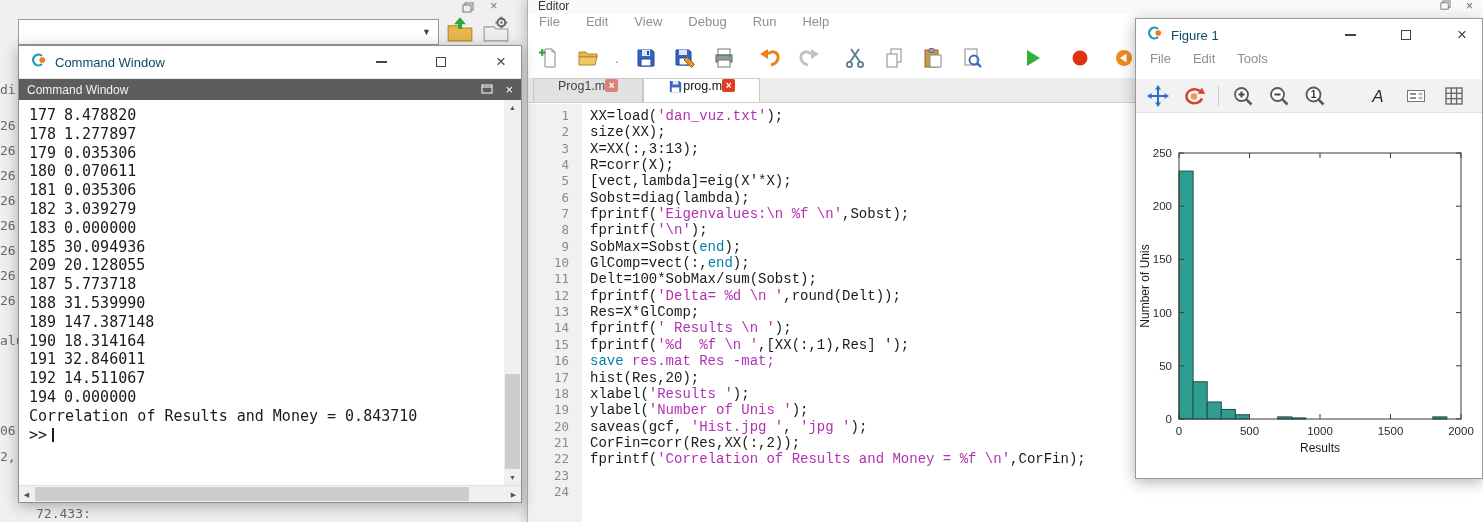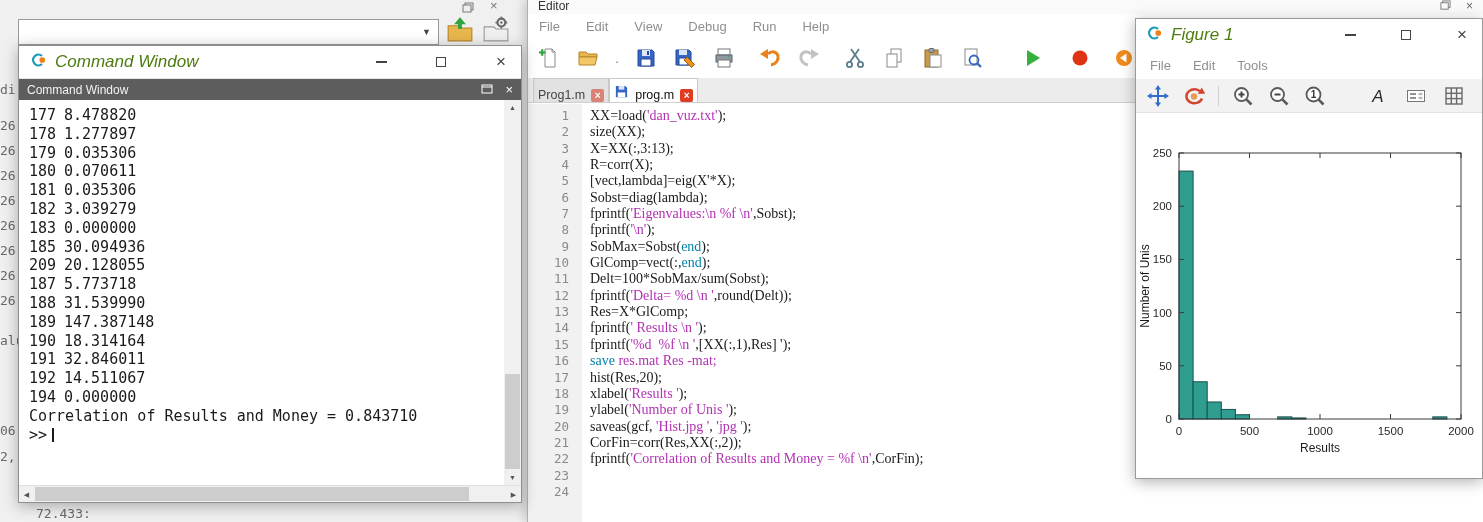--- a/index.html
+++ b/index.html
@@ -13,21 +13,21 @@
   
   .bg-left { position:absolute; left:0; top:0; width:527px; height:522px; }
   .frag { position:absolute; left:0; font-family:"DejaVu Sans Mono",monospace; font-size:13px; color:#6a6a6a; white-space:pre; }
   .bg-topicons { position:absolute; left:462px; top:0; height:12px; display:flex; gap:16px; align-items:flex-start; color:#777; }
   .dropdown { position:absolute; left:18px; top:19px; width:421px; height:26px; background:#fff; border:1px solid #9a9a9a; display:flex; align-items:center; }
   .dd-arrow { margin-left:auto; margin-right:7px; font-size:9px; color:#444; }
   .bg-folders { position:absolute; left:446px; top:15px; display:flex; gap:8px; }
 
   
   .titlebar { display:flex; align-items:center; background:#fff; }
-  .title-text { font-size:17px; color:#4d7c0f; margin-left:9px;font-style:italic; }
+  .title-text { font-size:13px; color:#0c4a6e; margin-left:9px; }
   .win-buttons { margin-left:auto; display:flex; align-items:center; gap:44px; padding-right:12px; }
   .wbtn { display:inline-flex; align-items:center; justify-content:center; width:16px; height:16px; color:#444; font-size:17px; line-height:16px; cursor:default; }
   .minbar { display:inline-block; width:11px; height:2px; background:#444; }
   .maxbox { display:inline-block; width:10px; height:10px; border:1.5px solid #444; }
 
   
   .cmd-window { position:absolute; left:18px; top:45px; width:504px; height:458px;
     background:#fff; border:1px solid #8f8f8f; box-shadow:0 3px 14px rgba(0,0,0,.3); }
   .cmd-window .titlebar { height:33px; border-bottom:1px solid #e3e3e3; padding-left:11px; }
   .cw-panelheader { height:21px; background:#5d5d5d; color:#f2f2f2; font-size:12px; display:flex; align-items:center; padding:0 8px; }
@@ -46,35 +46,35 @@
   .vsb-thumb { position:absolute; left:1px; right:1px; bottom:16px; height:95px; background:#cdcdcd; }
   .hsb { position:absolute; left:0; right:0; bottom:0; height:17px; background:#f0f0f0; border-top:1px solid #e0e0e0; }
   .hsb-arrow { position:absolute; top:0; width:15px; height:17px; display:flex; align-items:center; justify-content:center; font-size:7px; color:#555; }
   .hsb-thumb { position:absolute; top:1px; bottom:1px; left:16px; right:52px; background:#cdcdcd; }
 
   
   .editor-window { position:absolute; left:527px; top:0; width:956px; height:522px; background:#fff;
     border-left:1px solid #b0b0b0; box-shadow:-3px 0 10px rgba(0,0,0,.18); }
   .ed-titlestrip { height:14px; display:flex; align-items:flex-start; padding-left:10px; font-size:12px; line-height:13px; color:#333; background:#fafafa; }
   .ed-titleicons { margin-left:auto; display:flex; gap:15px; padding-right:10px; align-items:flex-start; color:#666; font-size:12px; line-height:12px; }
-  .menubar { display:flex; align-items:center; font-size:13px; color:#8f8f8f; }
+  .menubar { display:flex; font-size:13px; color:#8f8f8f; }
   .ed-menubar { height:24px; gap:26px; padding-left:11px; }
   .menu-item { cursor:default; }
   .ed-toolbar { height:40px; display:flex; align-items:center; gap:13px; padding-left:8px; }
   .tbtn { width:26px; height:26px; display:flex; align-items:center; justify-content:center; }
   .tb-dot { width:6px; color:#777; font-size:13px; text-align:center; }
   .ed-tabbar { height:25px; background:#ececec; border-bottom:1px solid #cfcfcf; display:flex; align-items:stretch; padding-left:5px; }
-  .tab { display:flex; align-items:flex-end; gap:6px; font-size:12.5px; padding:0 4px; border:1px solid #c9c9c9; border-bottom:none; background:#e2e2e2; color:#444; }
+  .tab { display:flex; align-items:flex-start; gap:0; font-size:12.5px; padding:0 24px; border:1px solid #c9c9c9; border-bottom:none; background:#e2e2e2; color:#444; }
   .tab.active { background:#fff; color:#111; }
   .tab-close { width:13px; height:13px; border-radius:2px; background:#da8276; color:#fff; font-size:10px; line-height:13px; text-align:center; font-weight:bold; }
   .tab.active .tab-close { background:#e03c22; }
   .ed-codearea { position:absolute; top:104px; bottom:0; left:0; right:0; display:flex; background:#fff; }
   .gutter { width:54px; background:#f1f1f1; padding:4px 13px 0 0; text-align:right;
     font-family:"DejaVu Sans Mono",monospace; font-size:12.5px; line-height:16.35px; color:#8a8a8a; }
-  .code { flex:1; padding:4px 0 0 8px; font-family:Liberation Serif, serif; font-size:14px; line-height:16.35px; white-space:pre; }
+  .code { flex:1; padding:4px 0 0 8px; font-family:Liberation Mono, monospace; font-size:14px; line-height:16.35px; white-space:pre; }
   .tok-d { color:#1a1a1a; }
   .tok-s { color:#b231b2; }
   .tok-k { color:#0082a8; }
 
   
   .figure-window { position:absolute; left:1135px; top:18px; width:348px; height:461px; background:#fff;
     border:1px solid #9a9a9a; box-shadow:0 3px 14px rgba(0,0,0,.3); }
   .figure-window .titlebar { height:32px; padding-left:10px; }
   .figure-window .win-buttons { gap:40px; }
   .fg-menubar { height:28px; gap:22px; padding-left:14px; }

